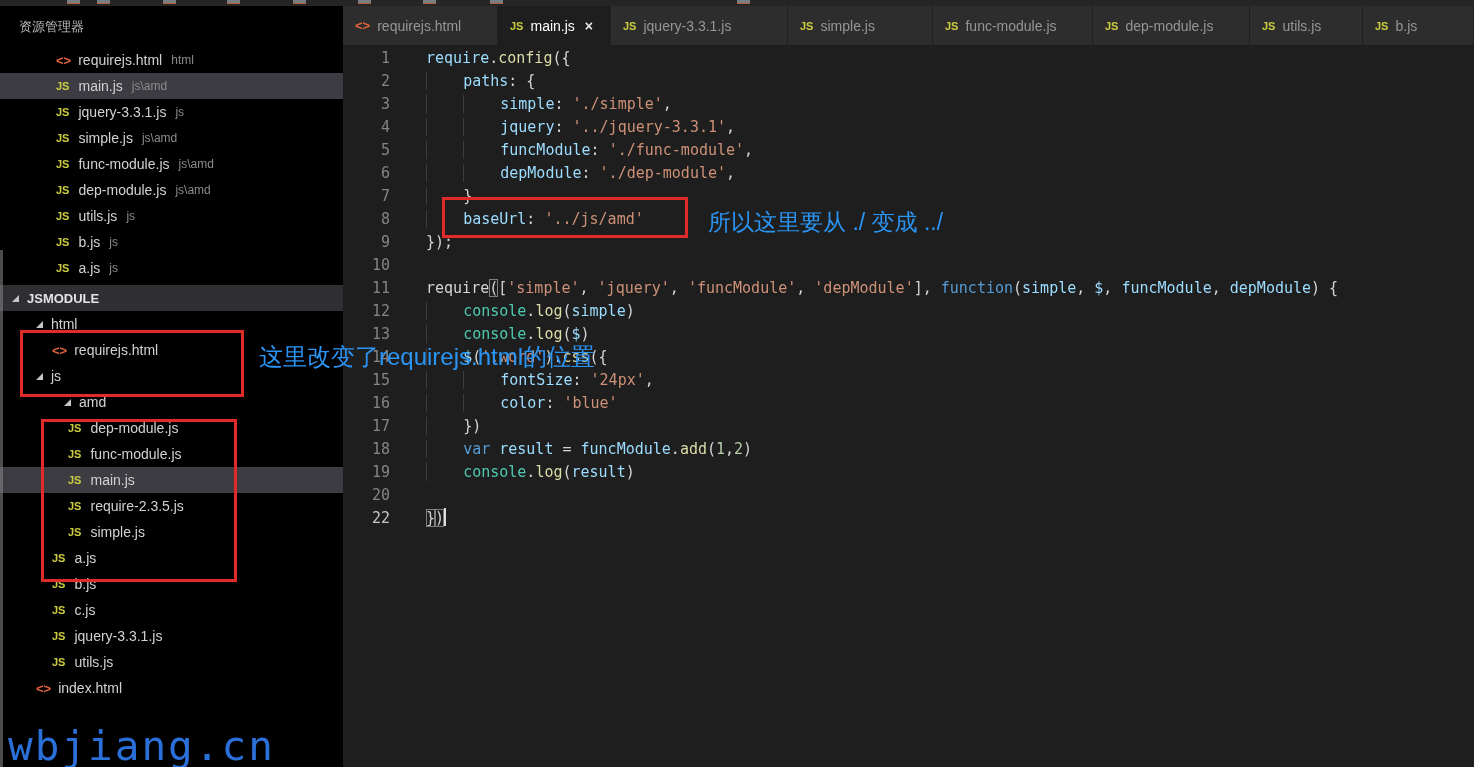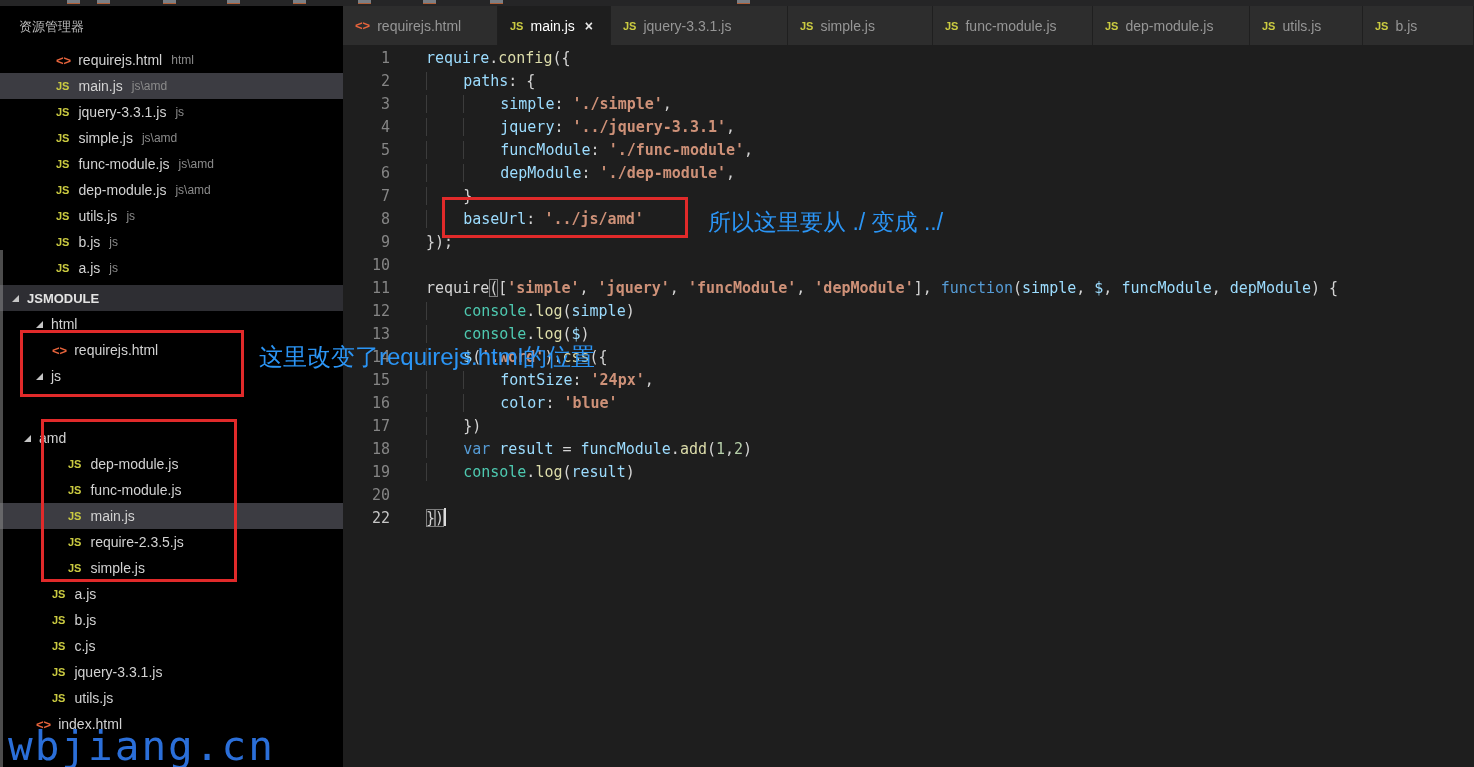--- a/index.html
+++ b/index.html
@@ -33,21 +33,21 @@
   .tab .js-ico, .tab .html-ico { margin-right:7px; }
   .tab.active { background:#1e1e1e; color:#ffffff; }
   .tab .close { margin-left:10px; color:#e8e8e8; font-size:14px; font-weight:bold; }
   .code { font-family:"DejaVu Sans Mono","Liberation Mono",monospace; font-size:15px; line-height:23px; padding-top:2px; }
   .cline { position:relative; height:23px; padding-left:83px; white-space:pre; color:#d4d4d4; }
   .lnum { position:absolute; left:0; top:0; width:47px; text-align:right; color:#858585; }
   .cline.active .lnum { color:#c6c6c6; }
   .tok-kw { color:#569cd6; }
   .tok-var { color:#9cdcfe; }
   .tok-fn { color:#dcdcaa; }
-  .tok-str { color:#ce9178;font-weight:bold; }
+  .tok-str { color:#ce9178; }
   .tok-num { color:#b5cea8; }
   .tok-cls { color:#4ec9b0; }
   .tok-pun { color:#d4d4d4; }
   .tok-brk { color:#d4d4d4; outline:1px solid #7f7f7f; outline-offset:-1px; }
   .tok-ind { border-left:1px solid #3c3c3c; }
   .cursor { display:inline-block; width:2px; height:18px; background:#dcdcdc; vertical-align:-3px; }
 
   
   .redbox { position:absolute; border:3px solid #e12a2a; z-index:15; }
   .ann { position:absolute; z-index:16; white-space:nowrap; }
@@ -135,21 +135,21 @@
           <span class="label">html</span>
         </div>
         <div class="row" style="padding-left: 52px;">
           <span class="html-ico">&lt;&gt;</span>
           <span class="label">requirejs.html</span>
         </div>
         <div class="row" style="padding-left: 36px;">
           <span class="tri"></span>
           <span class="label">js</span>
         </div>
-        <div class="row" style="padding-left: 24px; margin-top: 36px;">
+        <div class="row" style="padding-left: 64px;">
           <span class="tri"></span>
           <span class="label">amd</span>
         </div>
         <div class="row" style="padding-left: 68px;">
           <span class="js-ico">JS</span>
           <span class="label">dep-module.js</span>
         </div>
         <div class="row" style="padding-left: 68px;">
           <span class="js-ico">JS</span>
           <span class="label">func-module.js</span>

